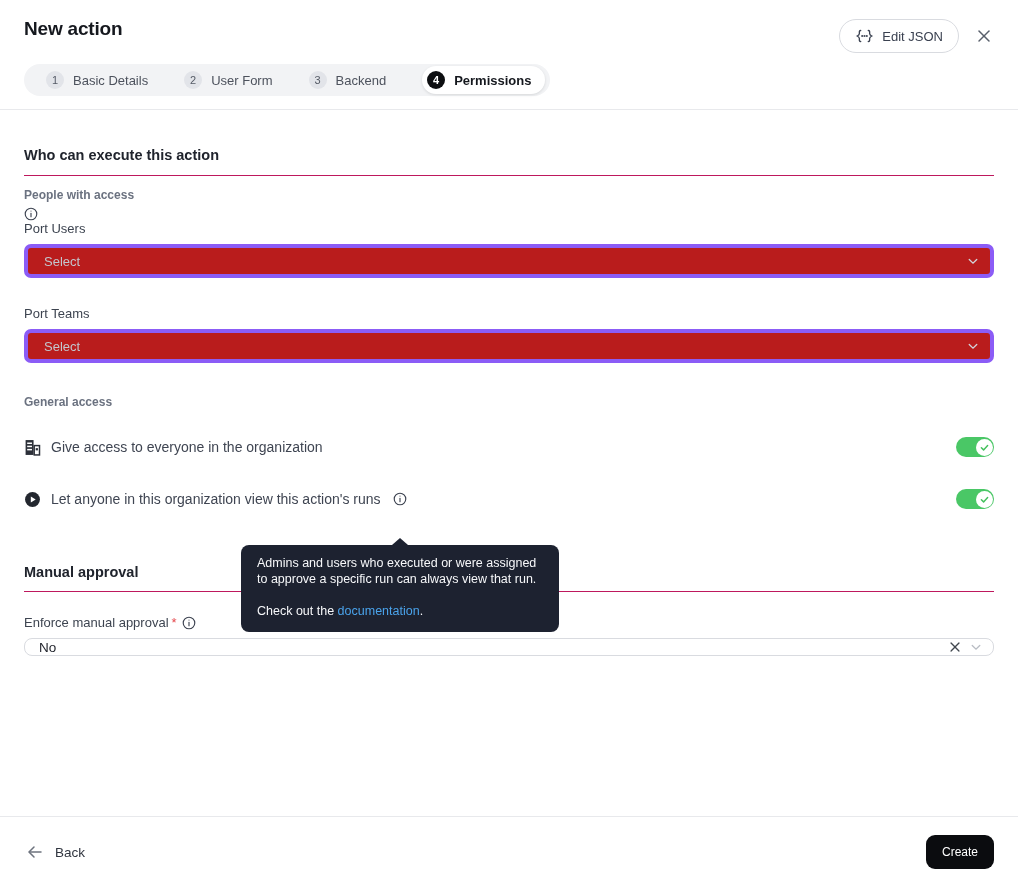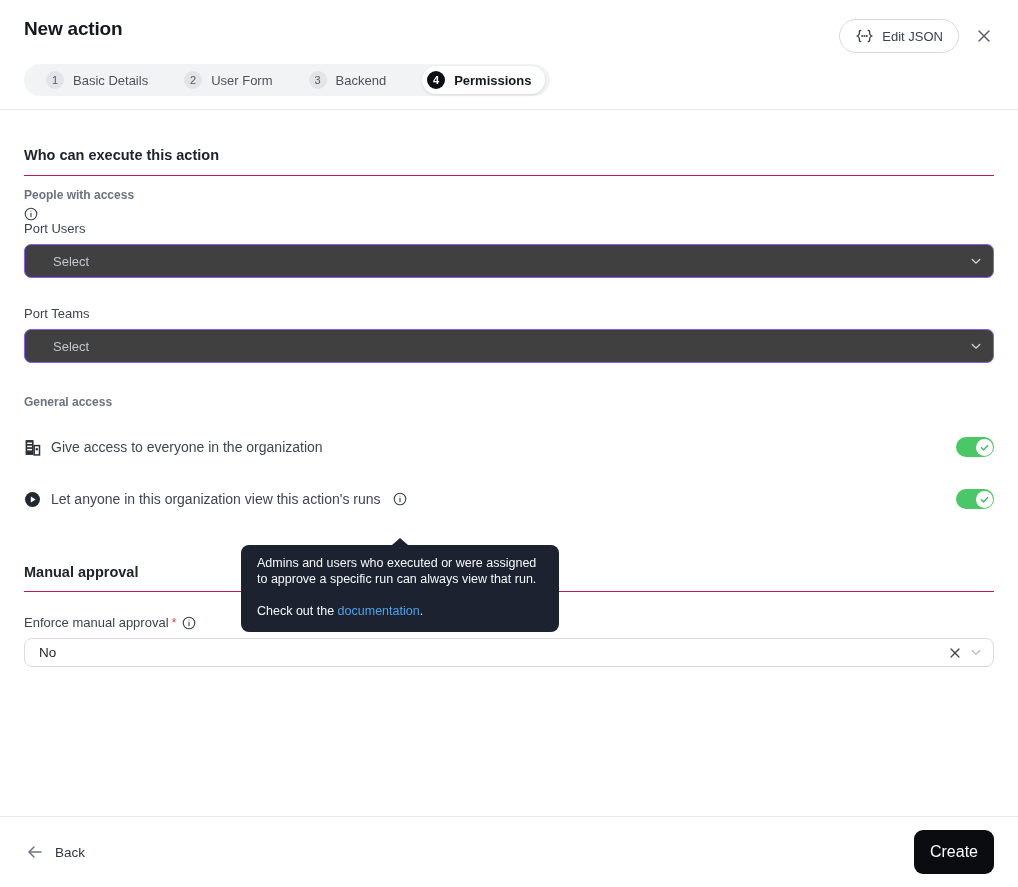--- a/index.html
+++ b/index.html
@@ -31,59 +31,59 @@
   .divider { border: none; border-top: 1px solid #e8e9ec; margin: 0; }
 
   
   .main { padding: 0 24px; }
   .section-heading { margin: 37px 0 0; font-size: 14.5px; font-weight: 600; color: #20242d;
     padding-bottom: 12px; border-bottom: 1px solid #be185d; }
   .mini-label { margin-top: 12px; font-size: 12px; font-weight: 700; color: #6b7280; }
   .info-block { margin-top: 5px; line-height: 0; }
   .field-label { font-size: 13px; color: #3d4450; }
   .field-label.spaced { margin-top: 28px; }
-  .select-disabled { margin-top: 8px; height: 34px; background: #404040; border: 1px solid #8b5cf6;
+  .select-disabled { margin-top: 8px; height: 34px; background: #b91c1c; border: 4px solid #8b5cf6;
     border-radius: 7px; display: flex; align-items: center; justify-content: space-between;
-    padding: 0 12px 0 28px; font-size: 13px; color: #c3c6cd; cursor: default; }
+    padding: 0 12px 0 16px; font-size: 13px; color: #c3c6cd; cursor: default; }
   .mini-label.general { margin-top: 32px; }
 
   .toggle-row { margin-top: 26px; display: flex; align-items: center; justify-content: space-between; height: 24px; }
   .toggle-row.second { margin-top: 28px; }
   .row-left { display: flex; align-items: center; gap: 10px; font-size: 14px; color: #3f4552; }
   .row-left .inline-info { margin-left: 2px; line-height: 0; }
   .toggle { position: relative; width: 38px; height: 20px; border-radius: 10px; background: #4ac766;
     cursor: pointer; flex: none; }
   .knob { position: absolute; top: 1.5px; right: 1.5px; width: 17px; height: 17px; background: #fff;
     border-radius: 50%; display: flex; align-items: center; justify-content: center; }
 
   .manual-heading { margin-top: 53px; padding-bottom: 11px; }
   .enforce-label { margin-top: 23px; display: flex; align-items: center; gap: 5px; font-size: 13px; color: #3d4450; }
   .required { color: #e5484d; margin-left: -2px; }
-  .dropdown { margin-top: 8px; height: 29px; background: #fff; border: 1px solid #d9dbe0; border-radius: 8px;
+  .dropdown { margin-top: 8px; height: 18px; background: #fff; border: 1px solid #d9dbe0; border-radius: 8px;
     display: flex; align-items: center; padding: 0 12px 0 14px; font-size: 13.5px; color: #23262e; cursor: pointer; }
   .dropdown-value { flex: 1; }
   .dropdown-icons { display: flex; align-items: center; gap: 9px; }
 
   
   .tooltip { position: absolute; left: 241px; top: 545px; width: 318px; background: #1d2230; color: #f7f8fa;
     border-radius: 8px; padding: 10px 16px 13px; font-size: 12.5px; line-height: 16px; z-index: 5; }
   .tooltip-arrow { position: absolute; top: -7px; left: 151px; width: 0; height: 0;
     border-left: 8px solid transparent; border-right: 8px solid transparent; border-bottom: 7px solid #1d2230; }
   .tooltip p { margin: 0; }
   .tooltip p + p { margin-top: 16px; }
   .tooltip a { color: #4aa3eb; text-decoration: none; cursor: pointer; }
 
   
   .footer { position: absolute; left: 0; right: 0; bottom: 0; height: 71px; background: #fff;
     border-top: 1px solid #e8e9ec; display: flex; align-items: center; justify-content: space-between;
     padding: 0 24px 0 27px; }
   .back-btn { display: flex; align-items: center; gap: 12px; background: none; border: none;
     font-family: inherit; font-size: 13.5px; color: #30353f; cursor: pointer; padding: 0; }
-  .create-btn { height: 44px; padding: 0 16px; background: #0b0c0f; color: #fff; border: none;
-    border-radius: 9px; font-family: inherit; font-size: 16px; cursor: pointer; margin-left: 32px; }
+  .create-btn { height: 34px; padding: 0 16px; background: #0b0c0f; color: #fff; border: none;
+    border-radius: 9px; font-family: inherit; font-size: 12px; cursor: pointer; margin-left: 32px; }
 </style>
 </head>
 <body>
 
 <div class="app">
 
   <div class="header">
     <div class="header-top">
       <h1 class="page-title">New action</h1>
       <div class="header-actions">

